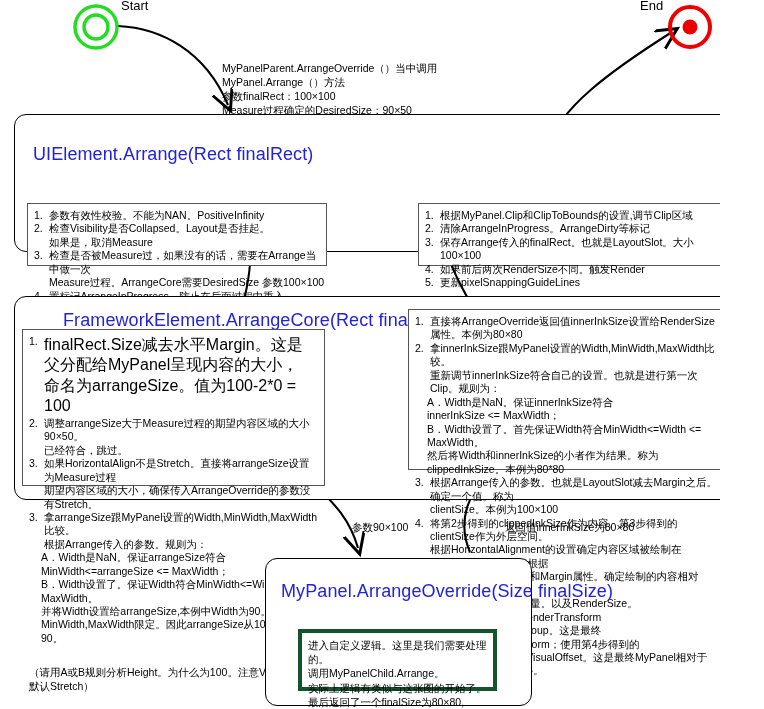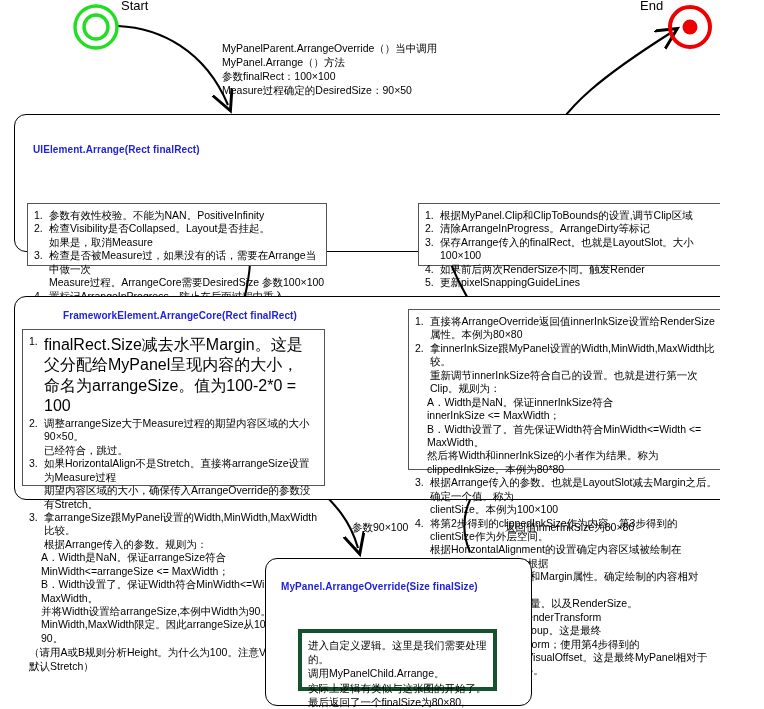--- a/index.html
+++ b/index.html
@@ -26,22 +26,22 @@
   .rounded-box {
     position: absolute;
     border: 1.6px solid #000000;
     border-radius: 12px;
     background: #ffffff;
     box-sizing: border-box;
   }
   .box-title {
     position: absolute;
     color: #2222dd;
-    font-size: 10px;
-    font-weight: 700;
+    font-size: 18px;
+    font-weight: 400;
     letter-spacing: 0.1px;
     white-space: nowrap;
   }
   .inner-box {
     position: absolute;
     border: 1px solid #555555;
     background: #ffffff;
     box-sizing: border-box;
     padding: 5px 6px 5px 6px;
   }
@@ -72,20 +72,21 @@
     padding-left: 12px;
     font-size: 10.5px;
     line-height: 1.28;
     white-space: pre-line;
   }
   .plain-lines {
     font-size: 10.5px;
     line-height: 1.34;
     color: #000000;
     white-space: pre-line;
+    margin-top: 20px;
   }
   .edge-label {
     position: absolute;
     font-size: 10.5px;
     color: #000000;
     white-space: nowrap;
   }
   .cap-label {
     position: absolute;
     font-size: 13px;

